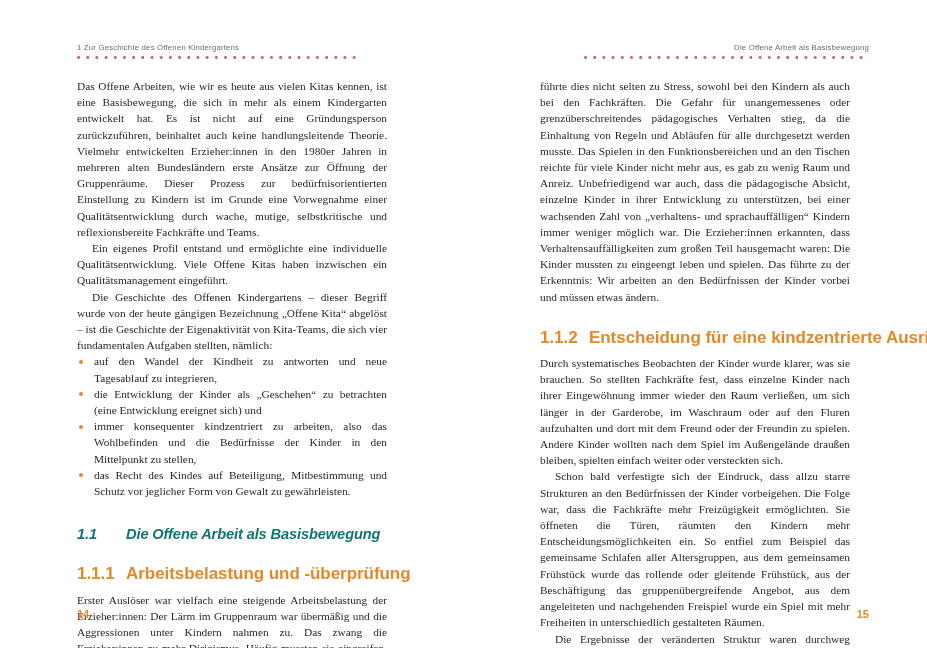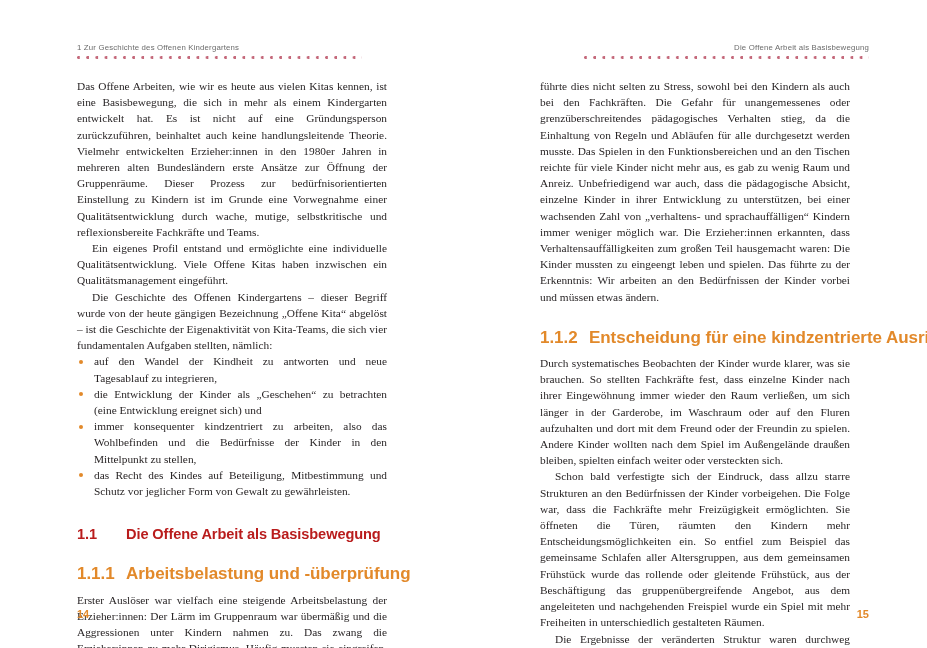--- a/index.html
+++ b/index.html
@@ -109,25 +109,26 @@
     height: 4.2px;
     border-radius: 50%;
     background: #e2892a;
   }
 
   
   h2.h-1 {
     font-family: "Liberation Sans", sans-serif;
     font-weight: bold;
     font-size: 14.6px;
-    color: #b91c1c;
+    color: #0f766e;
     margin: 0;
     letter-spacing: -0.1px;
     display: flex;
     white-space: nowrap;
+    font-style: italic;
   }
   h2.h-1 .num { width: 49px; flex: none; }
 
   h3.h-2 {
     font-family: "Liberation Sans", sans-serif;
     font-weight: bold;
     font-size: 17px;
     color: #e2892a;
     margin: 0;
     letter-spacing: -0.05px;

